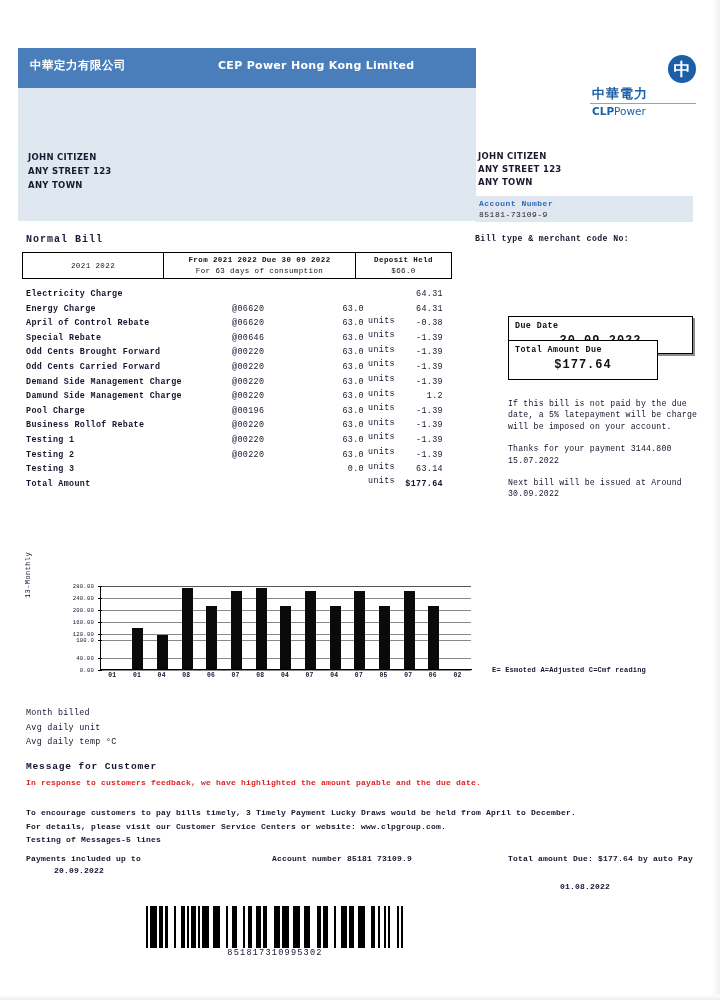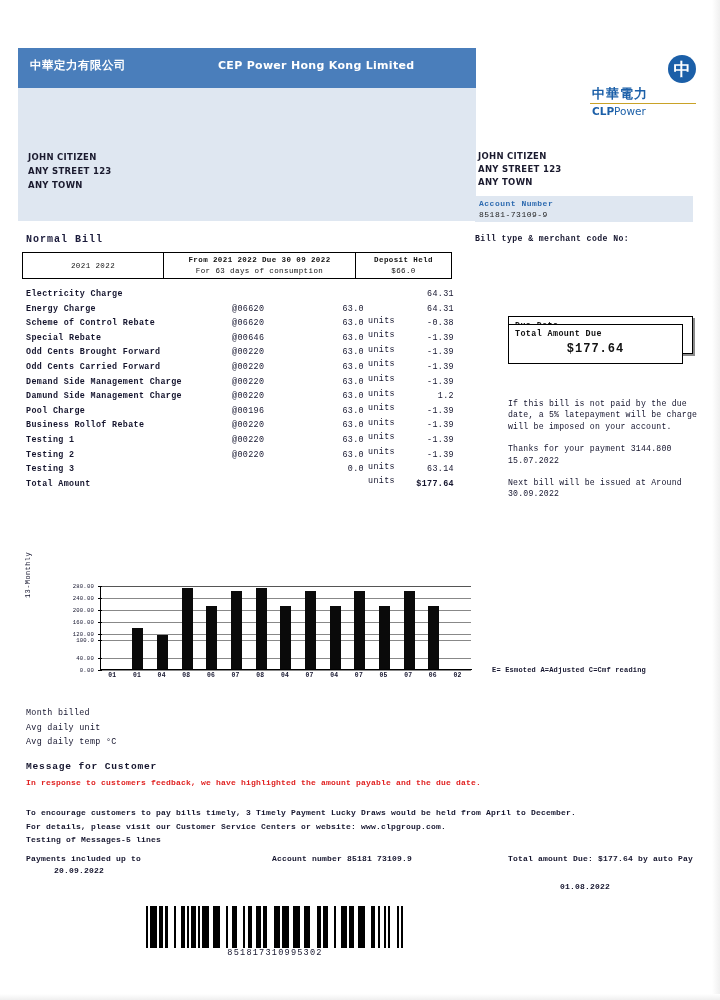--- a/index.html
+++ b/index.html
@@ -219,21 +219,21 @@
     position: absolute; left: 206px; top: 0;
   }
   .chg-units {
     position: absolute; left: 268px; top: 0;
     width: 70px; text-align: right;
   }
   .chg-unitlbl {
     position: absolute; left: 342px; top: 12px;
   }
   .chg-amt {
-    position: absolute; right: 0; top: 0;
+    position: absolute; right: 11px; top: 0;
     text-align: right;
   }
   .chg-row.total .chg-desc,
   .chg-row.total .chg-amt { font-weight: bold; }
 
   
   .bill-type {
     position: absolute;
     left: 475px; top: 234px;
     font-size: 8.2px;
@@ -246,22 +246,22 @@
     left: 508px; top: 288px;
     width: 185px; height: 38px;
     border: 1.5px solid #000;
     box-sizing: border-box;
     box-shadow: 2px 2px 0 #8a8a8a;
     background: #ffffff;
     margin-top: 28px;
   }
   .box-total {
     position: absolute;
-    left: 508px; top: 324px;
-    width: 175px; height: 40px;
+    left: 508px; top: 340px;
+    width: 150px; height: 40px;
     border: 1.5px solid #000;
     box-sizing: border-box;
     background: #ffffff;
   }
   .box-label {
     position: absolute;
     left: 6px; top: 4px;
     font-size: 8.4px;
     font-weight: bold;
     letter-spacing: 0.4px;
@@ -503,21 +503,21 @@
         <div class="chg-amt">64.31</div>
       </div>
       <div class="chg-row">
         <div class="chg-desc">Energy Charge</div>
         <div class="chg-rate">@06620</div>
         <div class="chg-units">63.0</div>
         <div class="chg-unitlbl">units</div>
         <div class="chg-amt">64.31</div>
       </div>
       <div class="chg-row">
-        <div class="chg-desc">Scheme of Control Rebate</div>
+        <div class="chg-desc">April of Control Rebate</div>
         <div class="chg-rate">@06620</div>
         <div class="chg-units">63.0</div>
         <div class="chg-unitlbl">units</div>
         <div class="chg-amt">-0.38</div>
       </div>
       <div class="chg-row">
         <div class="chg-desc">Special Rebate</div>
         <div class="chg-rate">@00646</div>
         <div class="chg-units">63.0</div>
         <div class="chg-unitlbl">units</div>

